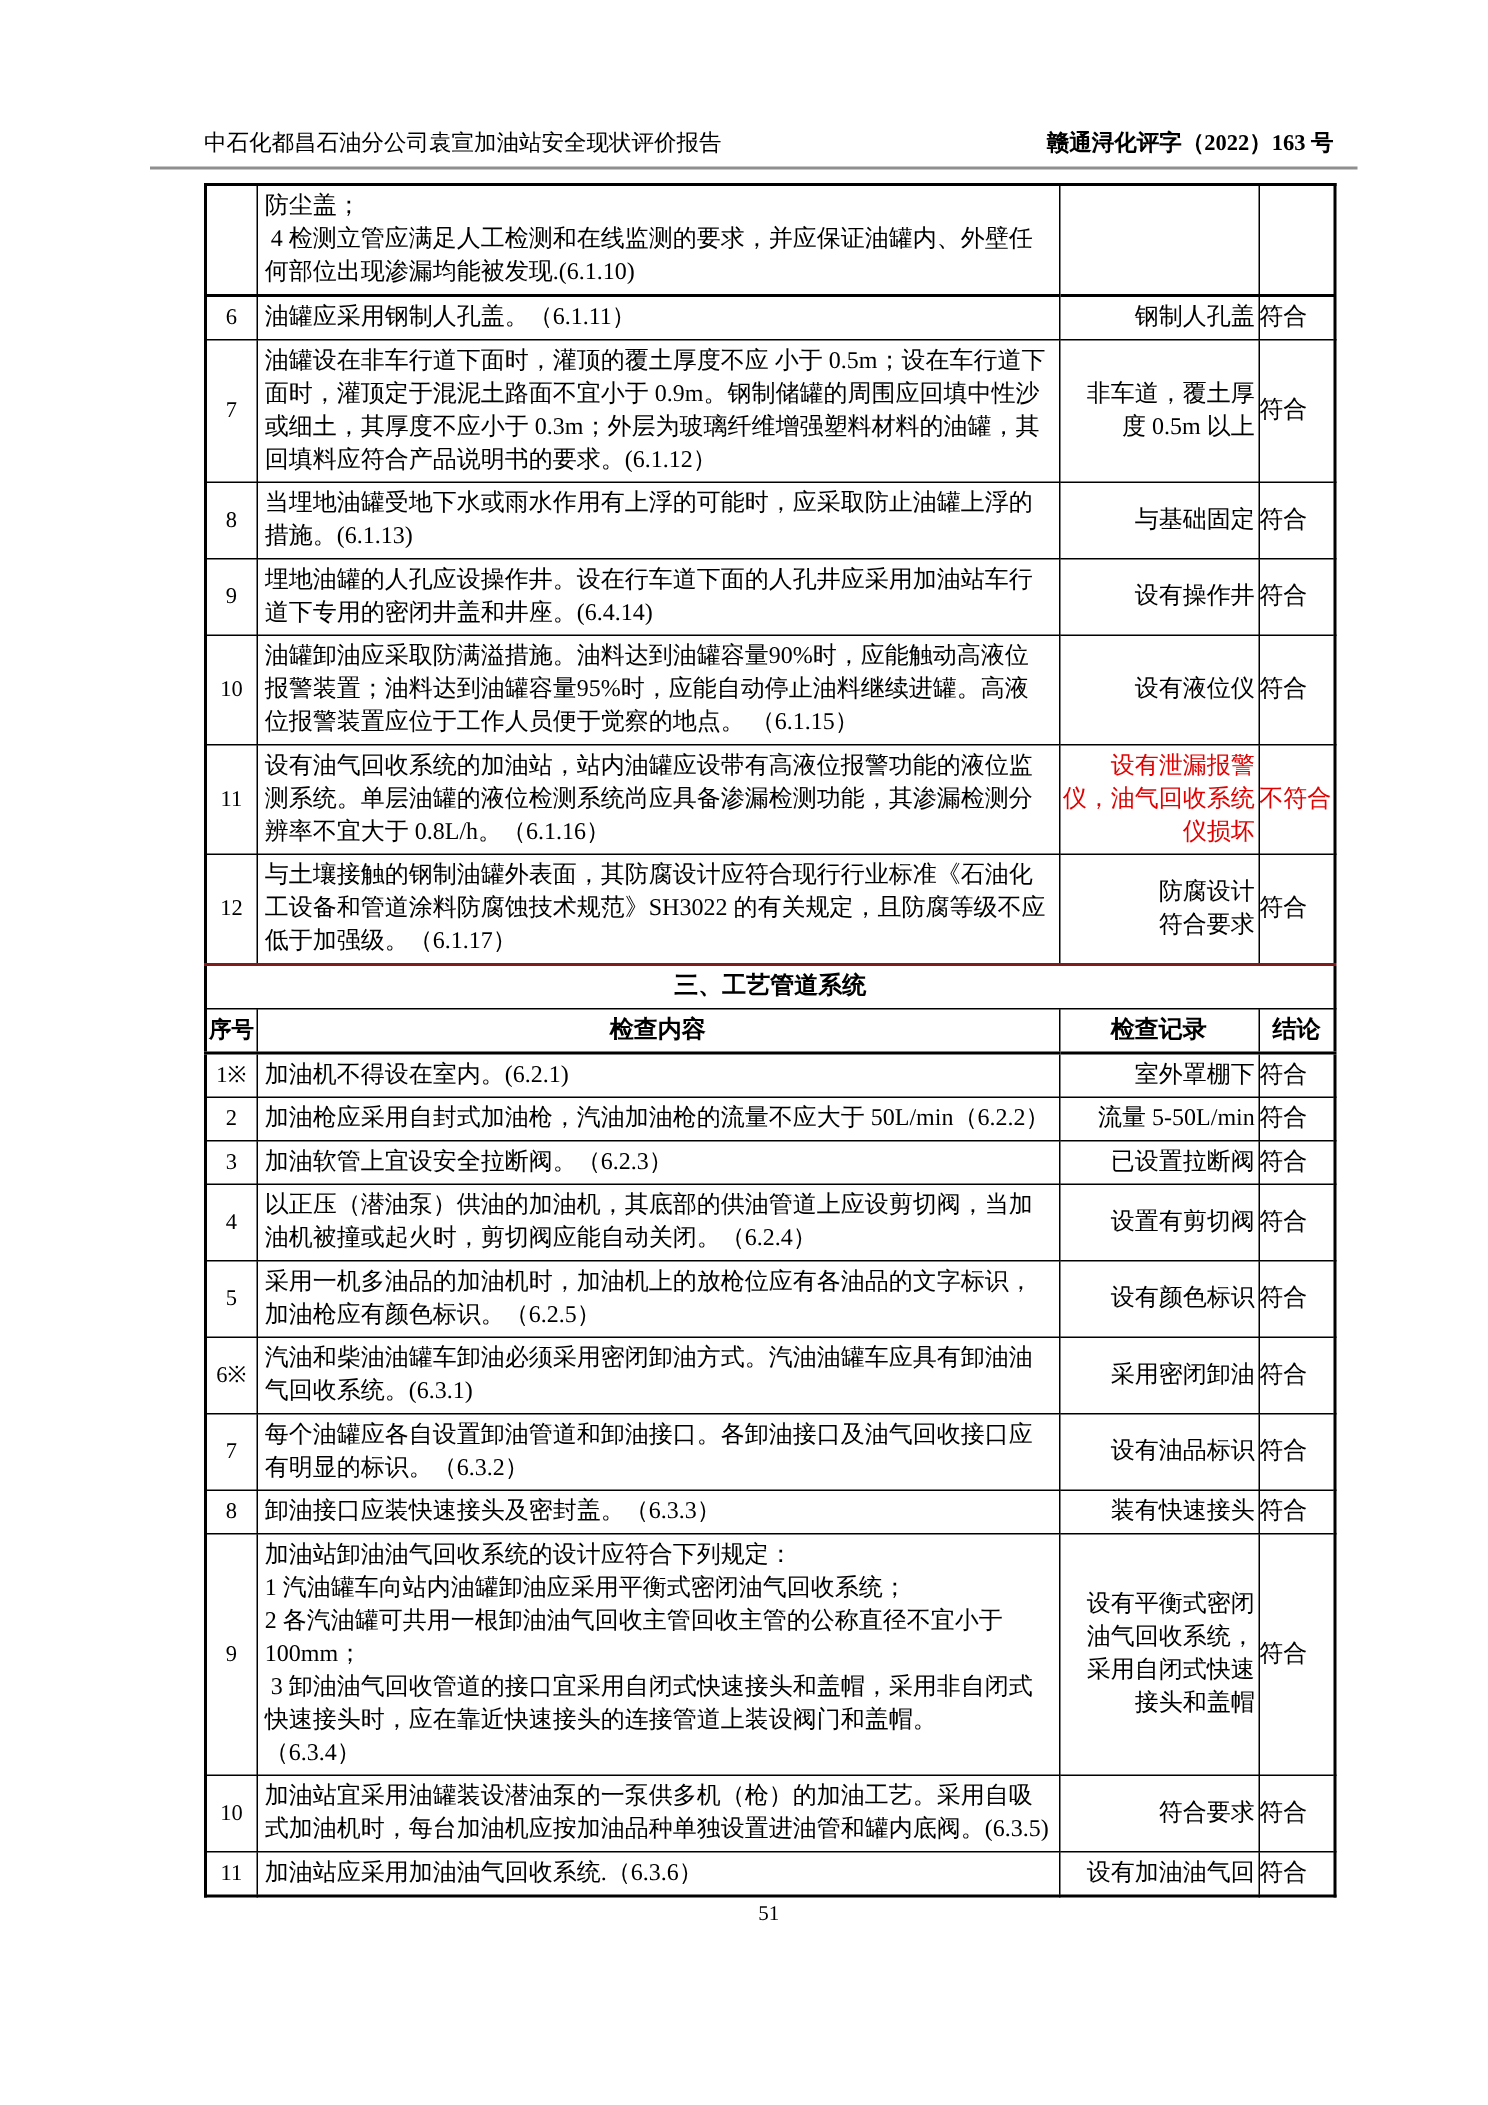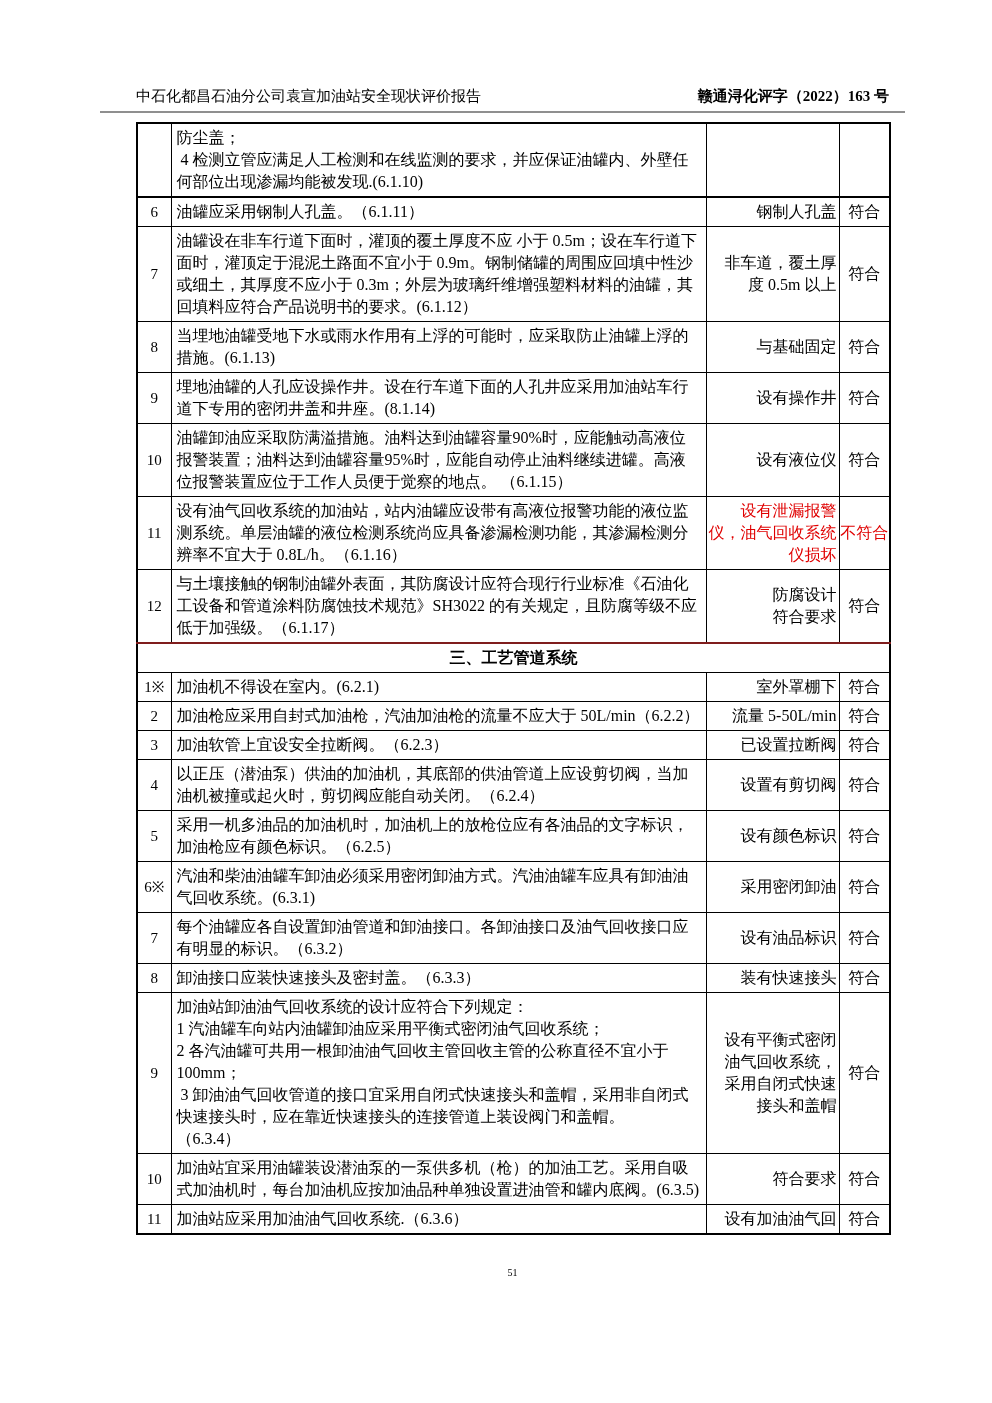--- a/index.html
+++ b/index.html
@@ -57,42 +57,41 @@
   td.content-cell {
     text-align: left;
     white-space: pre-wrap;
   }
   td.record-cell {
     text-align: right;
     white-space: pre-line;
     padding: 3px 2px;
   }
   td.conclusion-cell {
-    text-align: center;
     padding: 3px 0;
   }
   td.bold { font-weight: normal; }
   td.red { color: var(--noncompliant-red, #e00000); }
   tr.continuation td { border-bottom: 2px solid #000; }
   td.section-title-cell {
     text-align: center;
     font-weight: bold;
     border-top: 2px solid #7f1d1d;
     padding: 3px 5px;
   }
   tr.header-row td {
     text-align: center;
     font-weight: bold;
     border-bottom: 2px solid #000;
   }
   .page-number {
-    margin-top: 32px;
+    margin-top: 4px;
     width: 753px;
     text-align: center;
-    font-size: 10px;
+    font-size: 14px;
   }
 </style>
 </head>
 <body>
 
 <div class="page">
   <div class="doc-header">
     <span class="left">中石化都昌石油分公司袁宣加油站安全现状评价报告</span>
     <span class="right">赣通浔化评字（2022）163 号</span>
   </div>
@@ -127,21 +126,21 @@
           <td class="conclusion-cell">符合</td>
         </tr>
         <tr>
           <td class="no-cell">8</td>
           <td class="content-cell">当埋地油罐受地下水或雨水作用有上浮的可能时，应采取防止油罐上浮的措施。(6.1.13)</td>
           <td class="record-cell">与基础固定</td>
           <td class="conclusion-cell">符合</td>
         </tr>
         <tr>
           <td class="no-cell">9</td>
-          <td class="content-cell">埋地油罐的人孔应设操作井。设在行车道下面的人孔井应采用加油站车行道下专用的密闭井盖和井座。(8.1.14)</td>
+          <td class="content-cell">埋地油罐的人孔应设操作井。设在行车道下面的人孔井应采用加油站车行道下专用的密闭井盖和井座。(6.4.14)</td>
           <td class="record-cell">设有操作井</td>
           <td class="conclusion-cell">符合</td>
         </tr>
         <tr>
           <td class="no-cell">10</td>
           <td class="content-cell">油罐卸油应采取防满溢措施。油料达到油罐容量90%时，应能触动高液位报警装置；油料达到油罐容量95%时，应能自动停止油料继续进罐。高液位报警装置应位于工作人员便于觉察的地点。 （6.1.15）</td>
           <td class="record-cell">设有液位仪</td>
           <td class="conclusion-cell">符合</td>
         </tr>
         <tr>
@@ -154,20 +153,26 @@
         </tr>
         <tr>
           <td class="no-cell">12</td>
           <td class="content-cell">与土壤接触的钢制油罐外表面，其防腐设计应符合现行行业标准《石油化工设备和管道涂料防腐蚀技术规范》SH3022 的有关规定，且防腐等级不应低于加强级。（6.1.17）</td>
           <td class="record-cell">防腐设计
 符合要求</td>
           <td class="conclusion-cell">符合</td>
         </tr>
         <tr>
           <td colspan="4" class="section-title-cell">三、工艺管道系统</td>
+        </tr>
+        <tr class="header-row">
+          <td class="no-cell">序号</td>
+          <td class="content-cell">检查内容</td>
+          <td class="record-cell">检查记录</td>
+          <td class="conclusion-cell">结论</td>
         </tr>
         <tr>
           <td class="no-cell">1※</td>
           <td class="content-cell bold">加油机不得设在室内。(6.2.1)</td>
           <td class="record-cell">室外罩棚下</td>
           <td class="conclusion-cell">符合</td>
         </tr>
         <tr>
           <td class="no-cell">2</td>
           <td class="content-cell">加油枪应采用自封式加油枪，汽油加油枪的流量不应大于 50L/min（6.2.2）</td>

